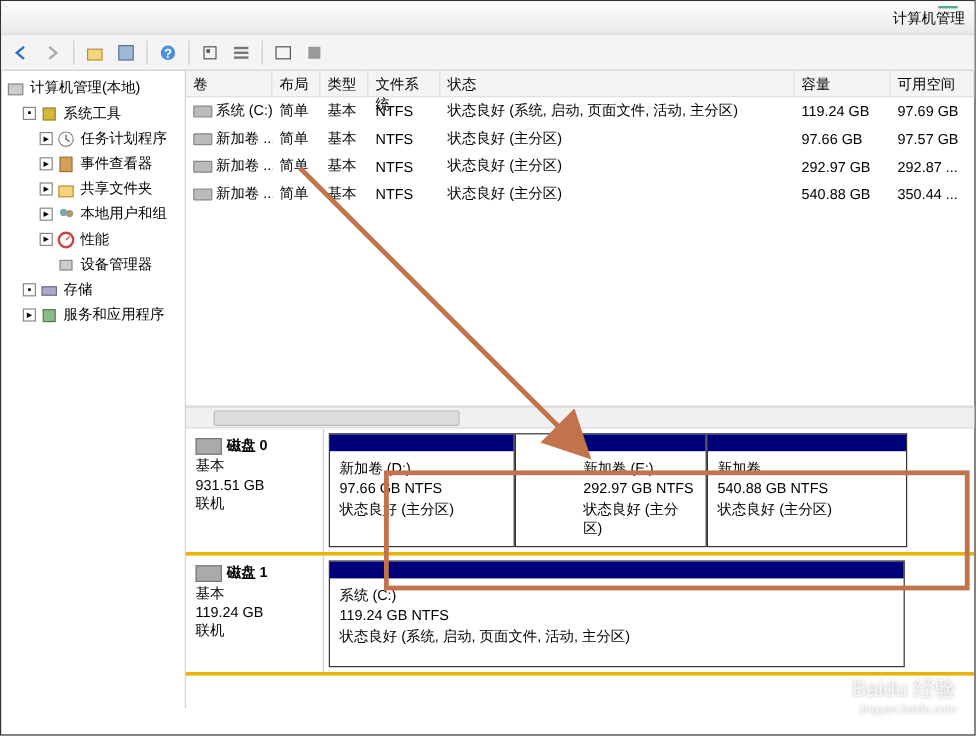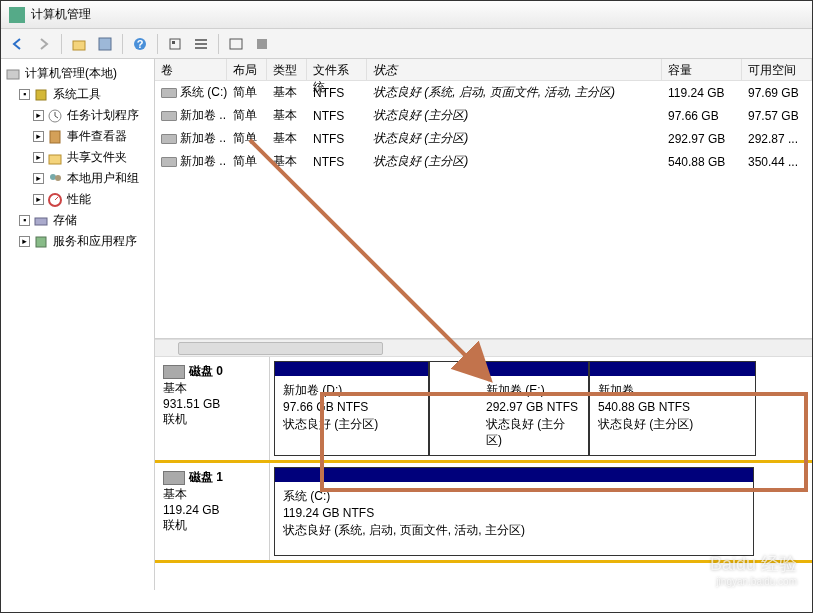--- a/index.html
+++ b/index.html
@@ -1,20 +1,20 @@
 <!DOCTYPE html>
 <html><head>
   <meta charset="utf-8">
   <style>
     * { box-sizing: border-box; margin: 0; padding: 0; }
     body { font-family: "Segoe UI", Tahoma, sans-serif; font-size: 12px; background: #fff; width: 815px; height: 615px; overflow: hidden; position: relative; }
     
     .window { border: 1px solid #333; width: 813px; height: 613px; background: #fff; }
     
-    .title-bar { background: linear-gradient(#fdfdfd, #eaeaea); border-bottom: 1px solid #d0d0d0; padding: 4px 8px; display: flex; align-items: center; height: 28px; }
+    .title-bar { background: linear-gradient(#fdfdfd, #eaeaea); border-bottom: 1px solid #d0d0d0; padding: 4px 8px; display: flex; align-items: flex-end; height: 28px; flex-direction: column; }
     .title-bar .icon { width: 16px; height: 16px; background: #5a8; margin-right: 6px; display: inline-block; }
     
     .menu-bar { background: #f4f4f4; padding: 2px 6px; height: 22px; display: flex; gap: 4px; }
     .menu-bar span { padding: 2px 6px; cursor: default; }
     
     .tool-bar { background: #f4f4f4; border-bottom: 1px solid #d0d0d0; padding: 3px 6px; height: 30px; display: flex; align-items: center; gap: 4px; }
     .tool-btn { width: 22px; height: 22px; display: flex; align-items: center; justify-content: center; }
     .sep { width: 1px; height: 20px; background: #ccc; margin: 0 2px; }
     
     .main { display: flex; height: calc(100% - 80px); }
@@ -26,41 +26,41 @@
     .ticon { width: 16px; height: 16px; margin-right: 4px; display: inline-block; flex-shrink: 0; }
     .i0 { margin-left: 0; } .i1 { margin-left: 14px; } .i2 { margin-left: 28px; }
     
     .content { flex: 1; display: flex; flex-direction: column; }
     
     .volume-list { height: 280px; overflow: auto; border-bottom: 1px solid #d0d0d0; }
     .vl-head { display: flex; background: #f4f4f4; border-bottom: 1px solid #e0e0e0; height: 22px; position: sticky; top: 0; }
     .vl-head div { padding: 3px 6px; border-right: 1px solid #e0e0e0; font-size: 12px; }
     .vl-row { display: flex; padding: 1px 0; align-items: center; }
     .vl-row div { padding: 2px 6px; white-space: nowrap; overflow: hidden; }
-    .c-vol { width: 72px; } .c-lay { width: 40px; } .c-typ { width: 40px; } .c-fs { width: 60px; } .c-st { width: 295px; font-style: italic; } .c-cap { width: 80px; text-align: left; } .c-free { width: 70px; text-align: left; }
+    .c-vol { width: 72px; } .c-lay { width: 40px; } .c-typ { width: 40px; } .c-fs { width: 60px; } .c-st { width: 295px; } .c-cap { width: 80px; text-align: left; } .c-free { width: 70px; text-align: left; }
     .disk-ico { width: 16px; height: 10px; background: #bbb; border: 1px solid #888; border-radius: 1px; display: inline-block; margin-right: 3px; vertical-align: middle; }
     
     .scroll-bar { height: 18px; background: #f0f0f0; border-top: 1px solid #ddd; border-bottom: 1px solid #ddd; position: relative; }
     .scroll-thumb { position: absolute; left: 23px; top: 2px; width: 205px; height: 13px; background: #ddd; border: 1px solid #bbb; border-radius: 2px; }
     
     .disk-graph { flex: 1; overflow: auto; padding: 0; }
     .disk-row { display: flex; border-bottom: 3px solid #eab308; min-height: 100px; }
     .disk-info { width: 115px; padding: 6px 8px; border-right: 1px solid #d0d0d0; }
     .disk-ico2 { width: 22px; height: 14px; background: #aaa; border: 1px solid #777; display: inline-block; margin-right: 4px; vertical-align: middle; }
     .disk-parts { flex: 1; display: flex; padding: 4px 4px; gap: 0; }
     .part { border: 1px solid #333; margin-right: 0; display: flex; flex-direction: column; }
     .part-hdr { height: 14px; background: #00007b; }
     .part-body { padding: 6px 8px; font-size: 12px; line-height: 1.4; flex: 1; }
     .part-body b { font-weight: normal; }
     
     .highlight-box { position: absolute; border: 4px solid #c2734c; pointer-events: none; }
     
     .arrow-svg { position: absolute; pointer-events: none; }
     
-    .watermark { position: absolute; bottom: 28px; right: 18px; color: rgba(255,255,255,0.7); font-size: 18px; text-align: right; pointer-events: none; text-shadow: 0 0 3px rgba(0,0,0,0.3); }
+    .watermark { position: absolute; bottom: 18px; right: 18px; color: rgba(255,255,255,0.7); font-size: 18px; text-align: right; pointer-events: none; text-shadow: 0 0 3px rgba(0,0,0,0.3); }
     .watermark .sm { font-size: 10px; display: block; }
   </style>
 </head>
 <body>
 
 <div class="window">
   <div class="title-bar">
     <span class="icon"></span>
     <span>计算机管理</span>
   </div>
@@ -168,20 +168,27 @@
             </svg></span>
           <span>本地用户和组</span>
         </div>
       <div class="tree-item i2">
           <span class="tog">▸</span>
           <span class="ticon"><svg width="16" height="16">
               <circle cx="8" cy="8" r="6" fill="none" stroke="#c44" stroke-width="2"></circle>
               <path d="M8 8 L11 5" stroke="#c44"></path>
             </svg></span>
           <span>性能</span>
+        </div>
+      <div class="tree-item i2">
+          <span class="sp" style="width:14px"></span>
+          <span class="ticon"><svg width="16" height="16">
+              <rect x="3" y="4" width="10" height="8" fill="#ccc" stroke="#888"></rect>
+            </svg></span>
+          <span>设备管理器</span>
         </div>
       <div class="tree-item i1">
           <span class="tog">▪</span>
           <span class="ticon"><svg width="16" height="16">
               <rect x="2" y="5" width="12" height="7" fill="#aac" stroke="#668"></rect>
             </svg></span>
           <span>存储</span>
         </div>
       <div class="tree-item i1">
           <span class="tog">▸</span>

